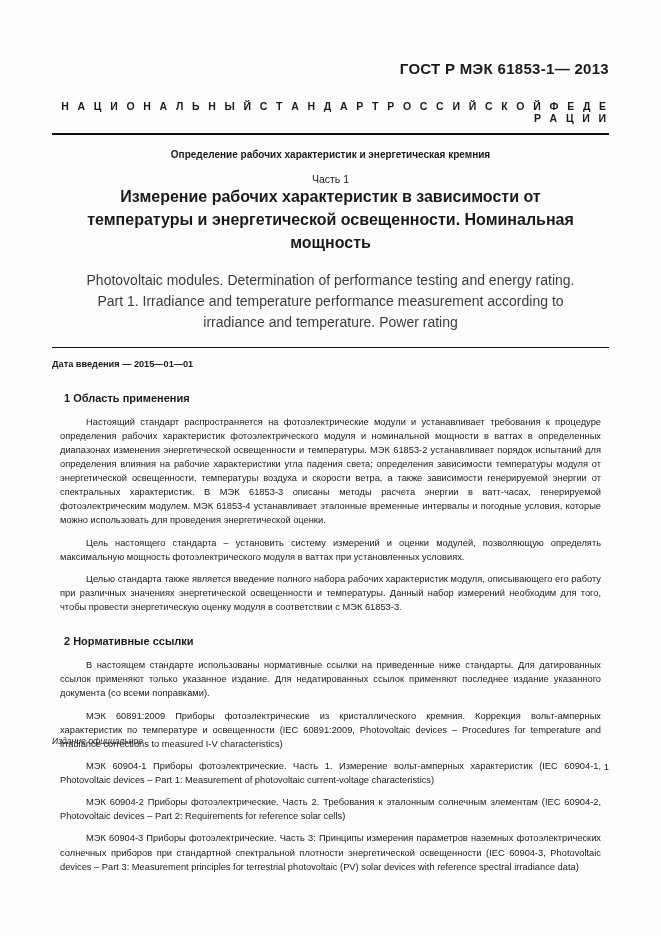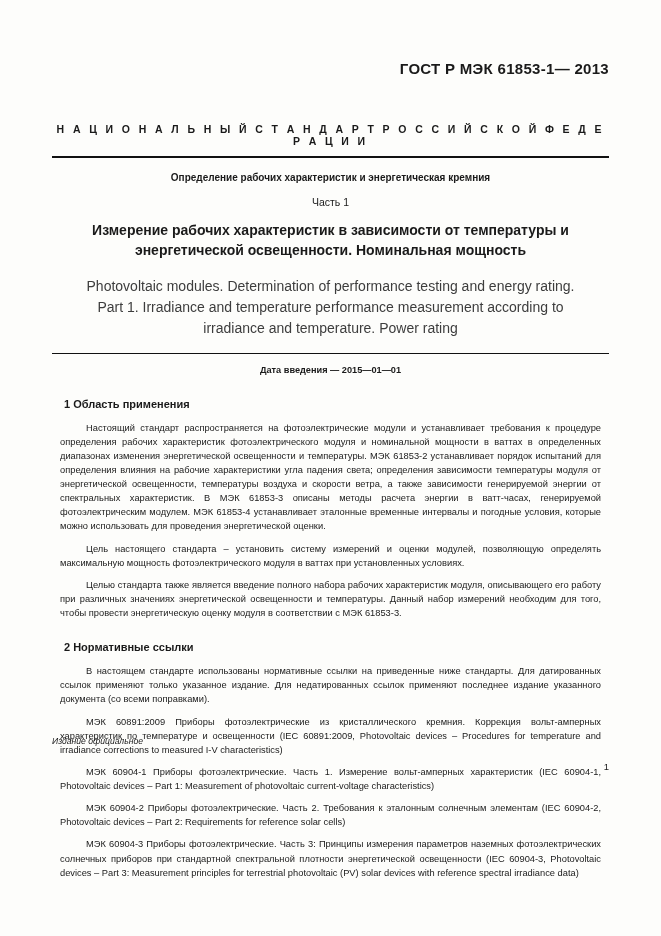--- a/index.html
+++ b/index.html
@@ -22,25 +22,25 @@
     padding: 56px 52px 30px 52px;
   }
   .doc-code {
     text-align: right;
     font-size: 15px;
     font-weight: bold;
     letter-spacing: 0.3px;
     margin-top: 4px;
   }
   .nat-std {
-    margin-top: 46px;
+    margin-top: 23px;
     font-size: 10.5px;
     font-weight: bold;
     letter-spacing: 2.9px;
-    text-align: center;
+    text-align: right;
   }
   .rule {
     border: 0;
     border-top: 2px solid #111;
     margin: 9px 0 0 0;
   }
   .title-block {
     margin-top: 14px;
     text-align: center;
   }
@@ -53,40 +53,40 @@
     font-size: 10px;
     font-weight: bold;
     margin-top: 12px;
   }
   .title-part {
     font-size: 10.5px;
     font-weight: normal;
     margin-top: 13px;
   }
   .title-part-name {
-    font-size: 14px;
+    font-size: 16px;
     font-weight: bold;
-    margin-top: 12px;
+    margin-top: 0;
     line-height: 1.45;
     padding: 0 28px;
   }
   .title-en {
     font-size: 14px;
     color: #3d3d3d;
     margin-top: 15px;
     line-height: 1.5;
     padding: 0 22px;
   }
   .rule2 {
     border: 0;
     border-top: 1px solid #111;
     margin: 14px 0 0 0;
   }
   .intro-date {
-    text-align: center;
+    text-align: left;
     font-size: 9.2px;
     font-weight: bold;
     margin-top: 11px;
   }
   h2.section {
     font-size: 11px;
     font-weight: bold;
     margin: 23px 0 11px 12px;
   }
   h2.section.second {

